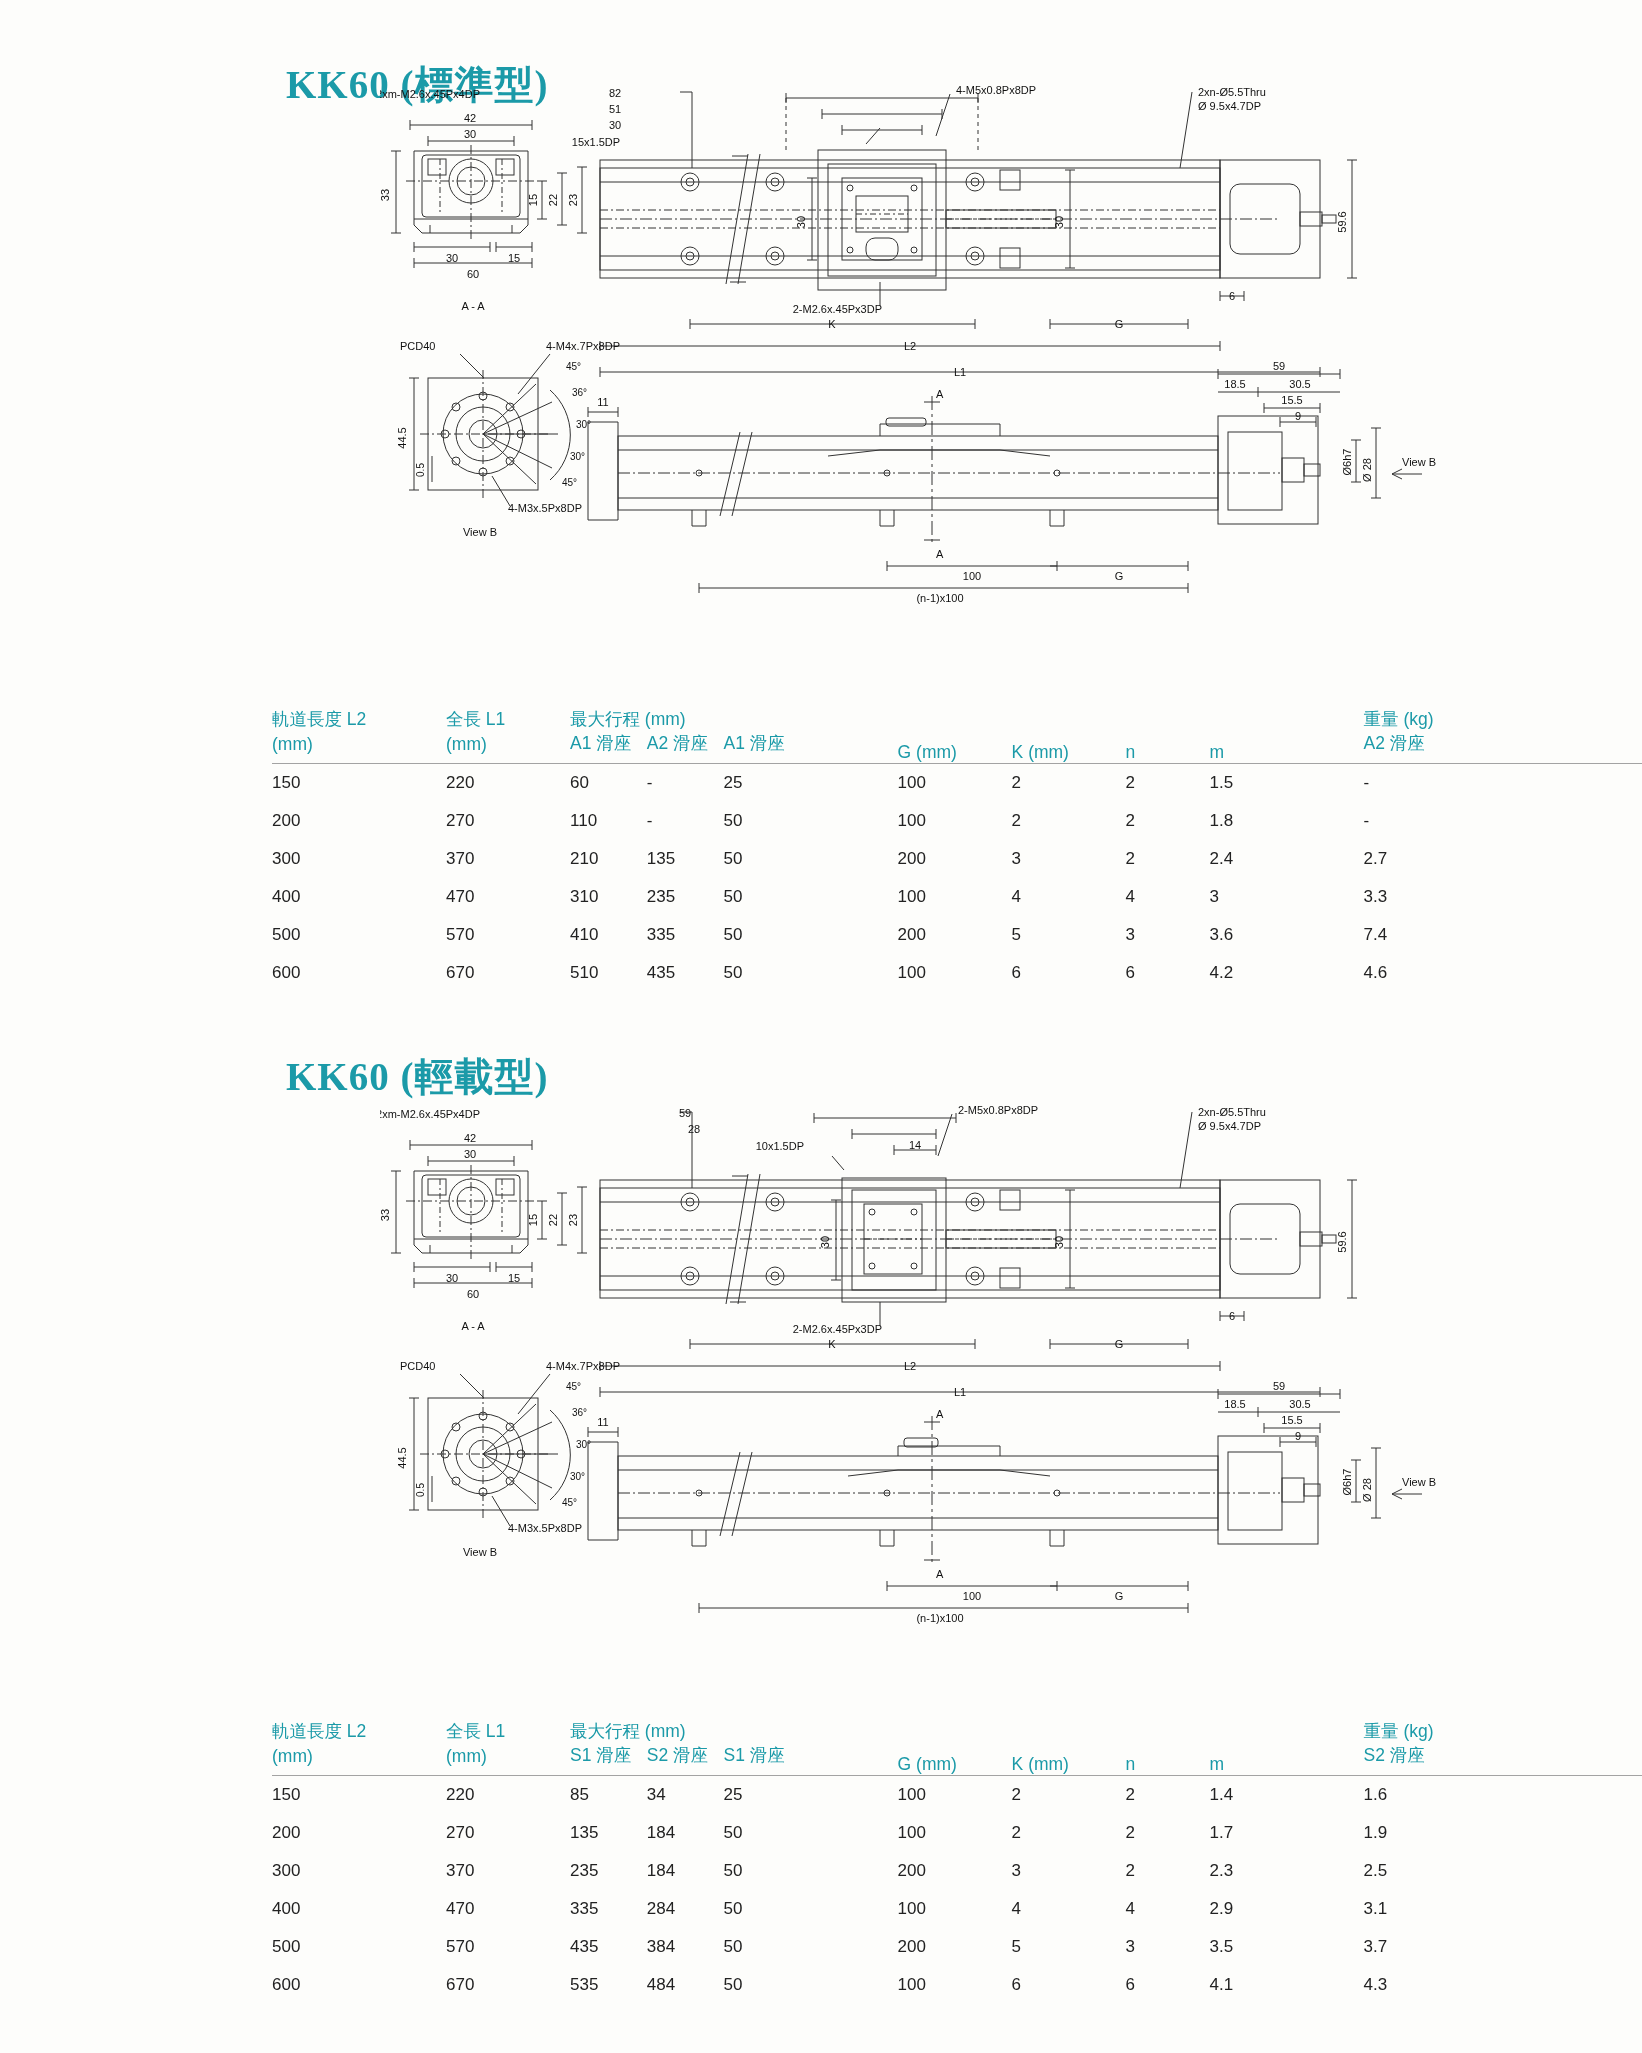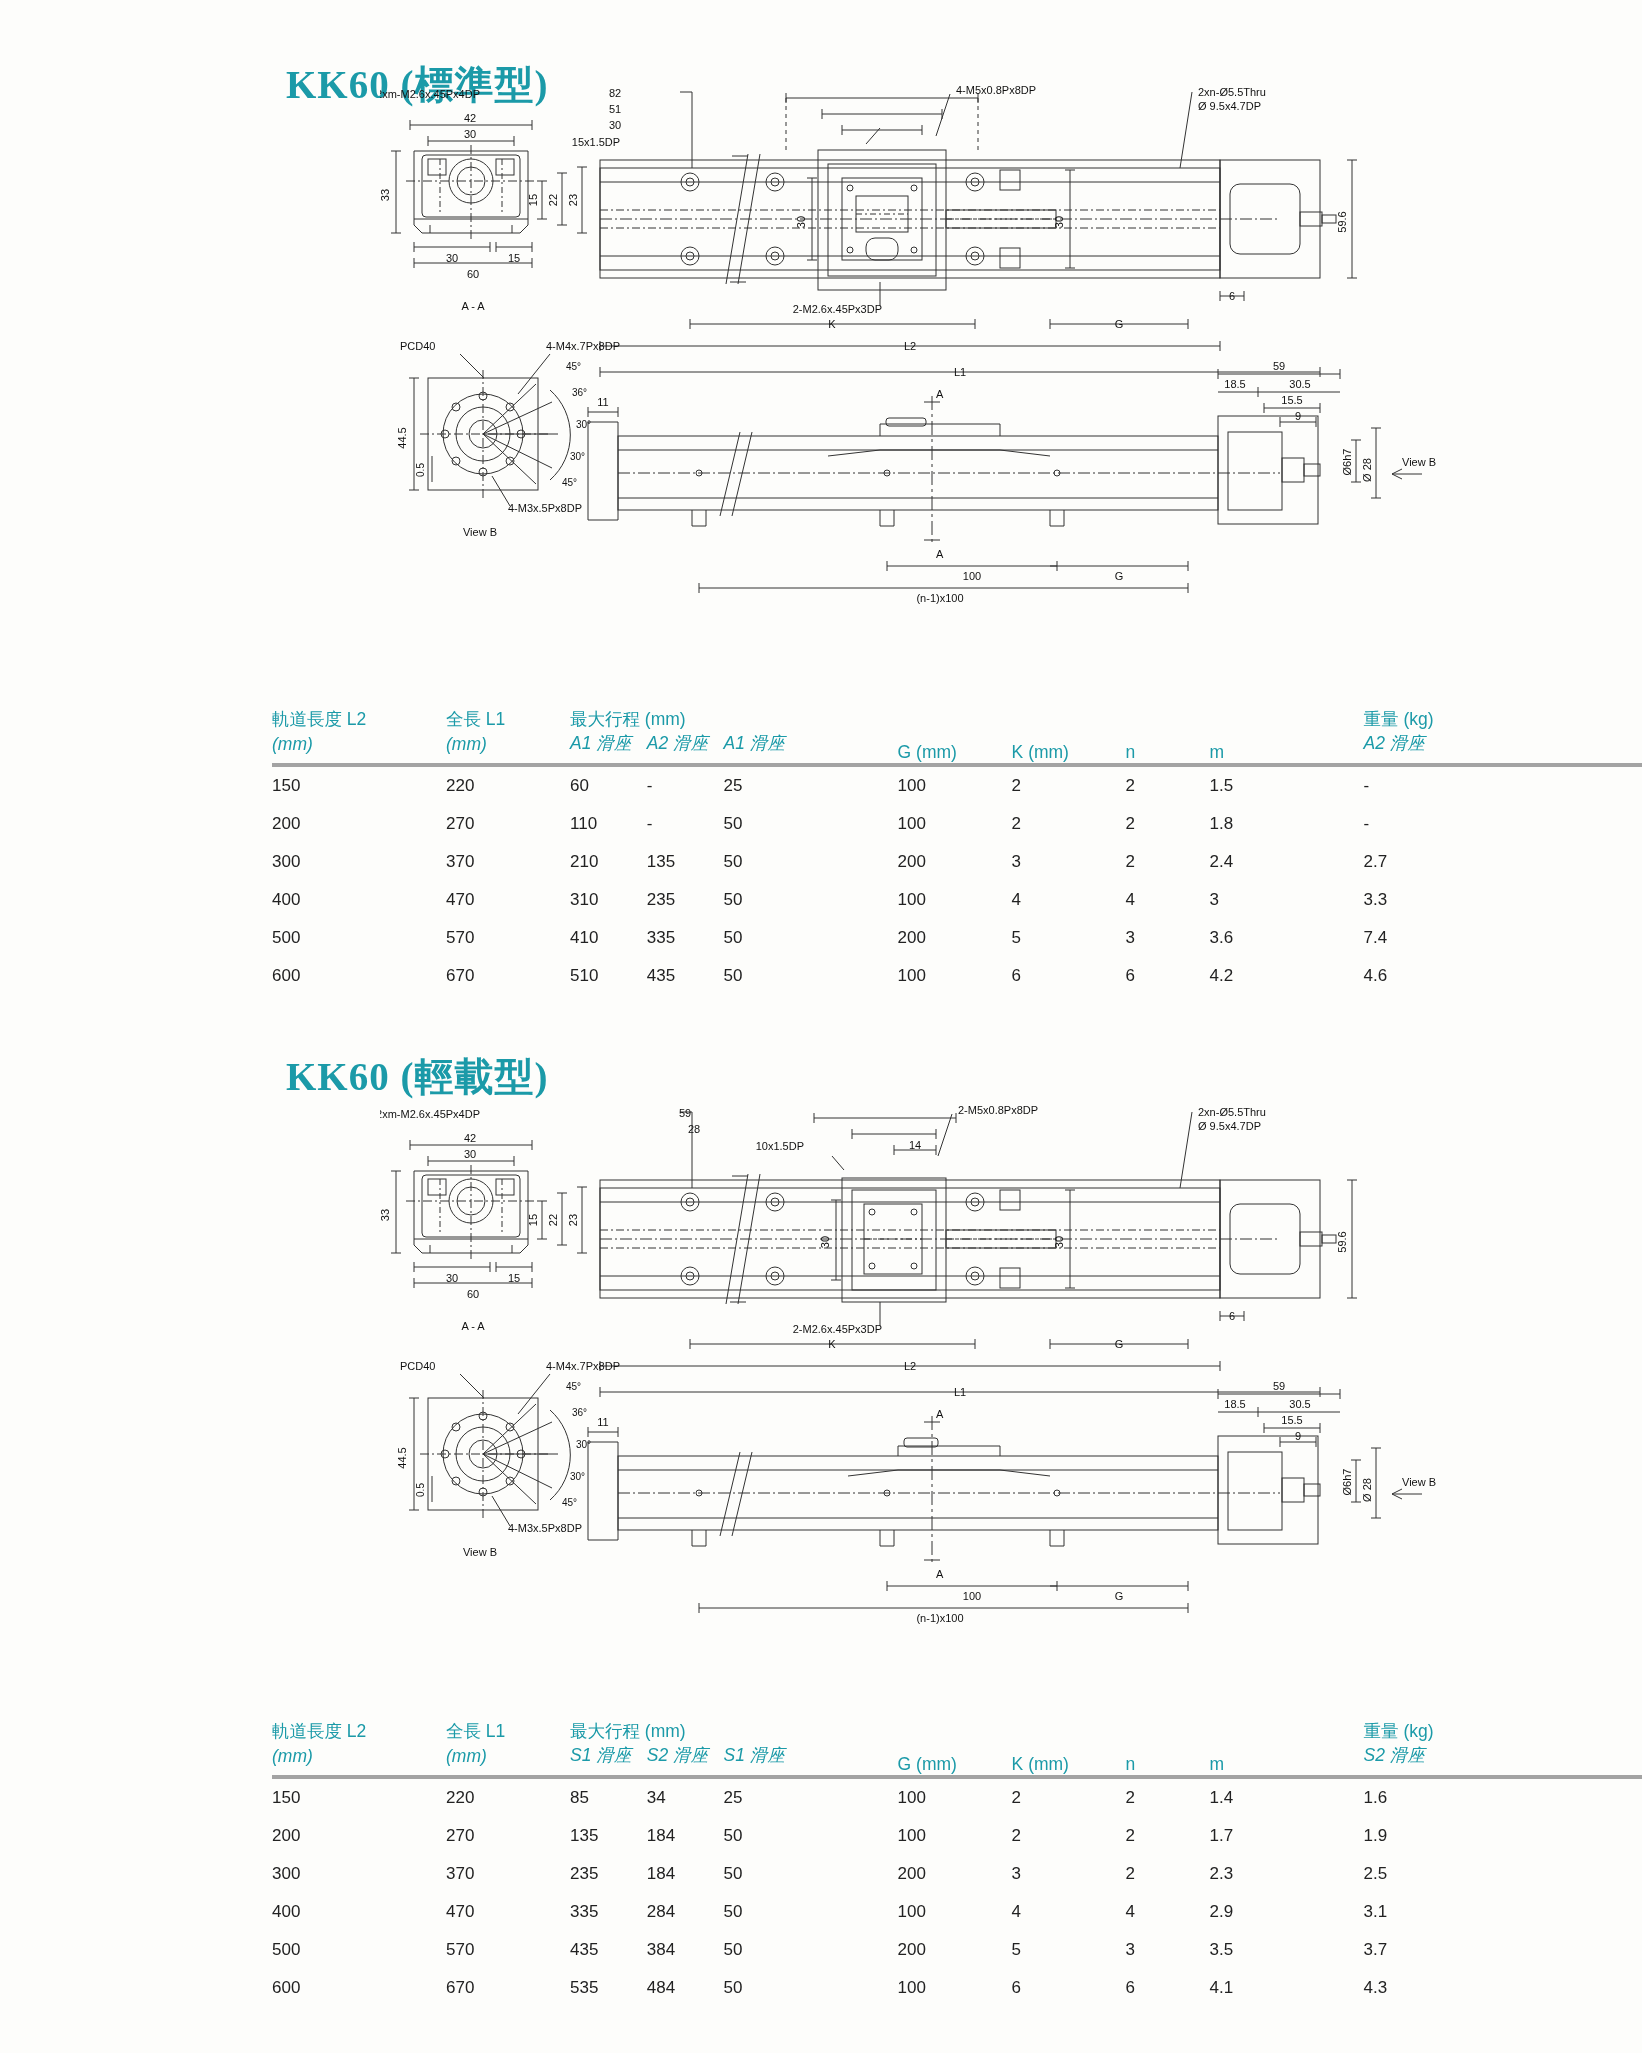--- a/index.html
+++ b/index.html
@@ -43,21 +43,21 @@
     font-size:17.5px;
     white-space:nowrap;
   }
   .spec-table td{
     padding:9px 6px 9px 0;
     white-space:nowrap;
     font-size:17px;
   }
   .spec-table .hdr-row th{padding-bottom:0;}
   .spec-table .hdr-row2 th{padding-top:0;padding-bottom:8px;}
-  .thead-rule{border-bottom:4px solid #a3a3a3;font-style:italic;}
+  .thead-rule{border-bottom:1px solid #a3a3a3;}
 
   
   .c0{width:168px;}
   .c1{width:118px;}
   .c2{width:148px;}
   .c3{width:168px;}
   .c4{width:108px;}
   .c5{width:108px;}
   .c6{width:78px;}
   .c7{width:148px;}

